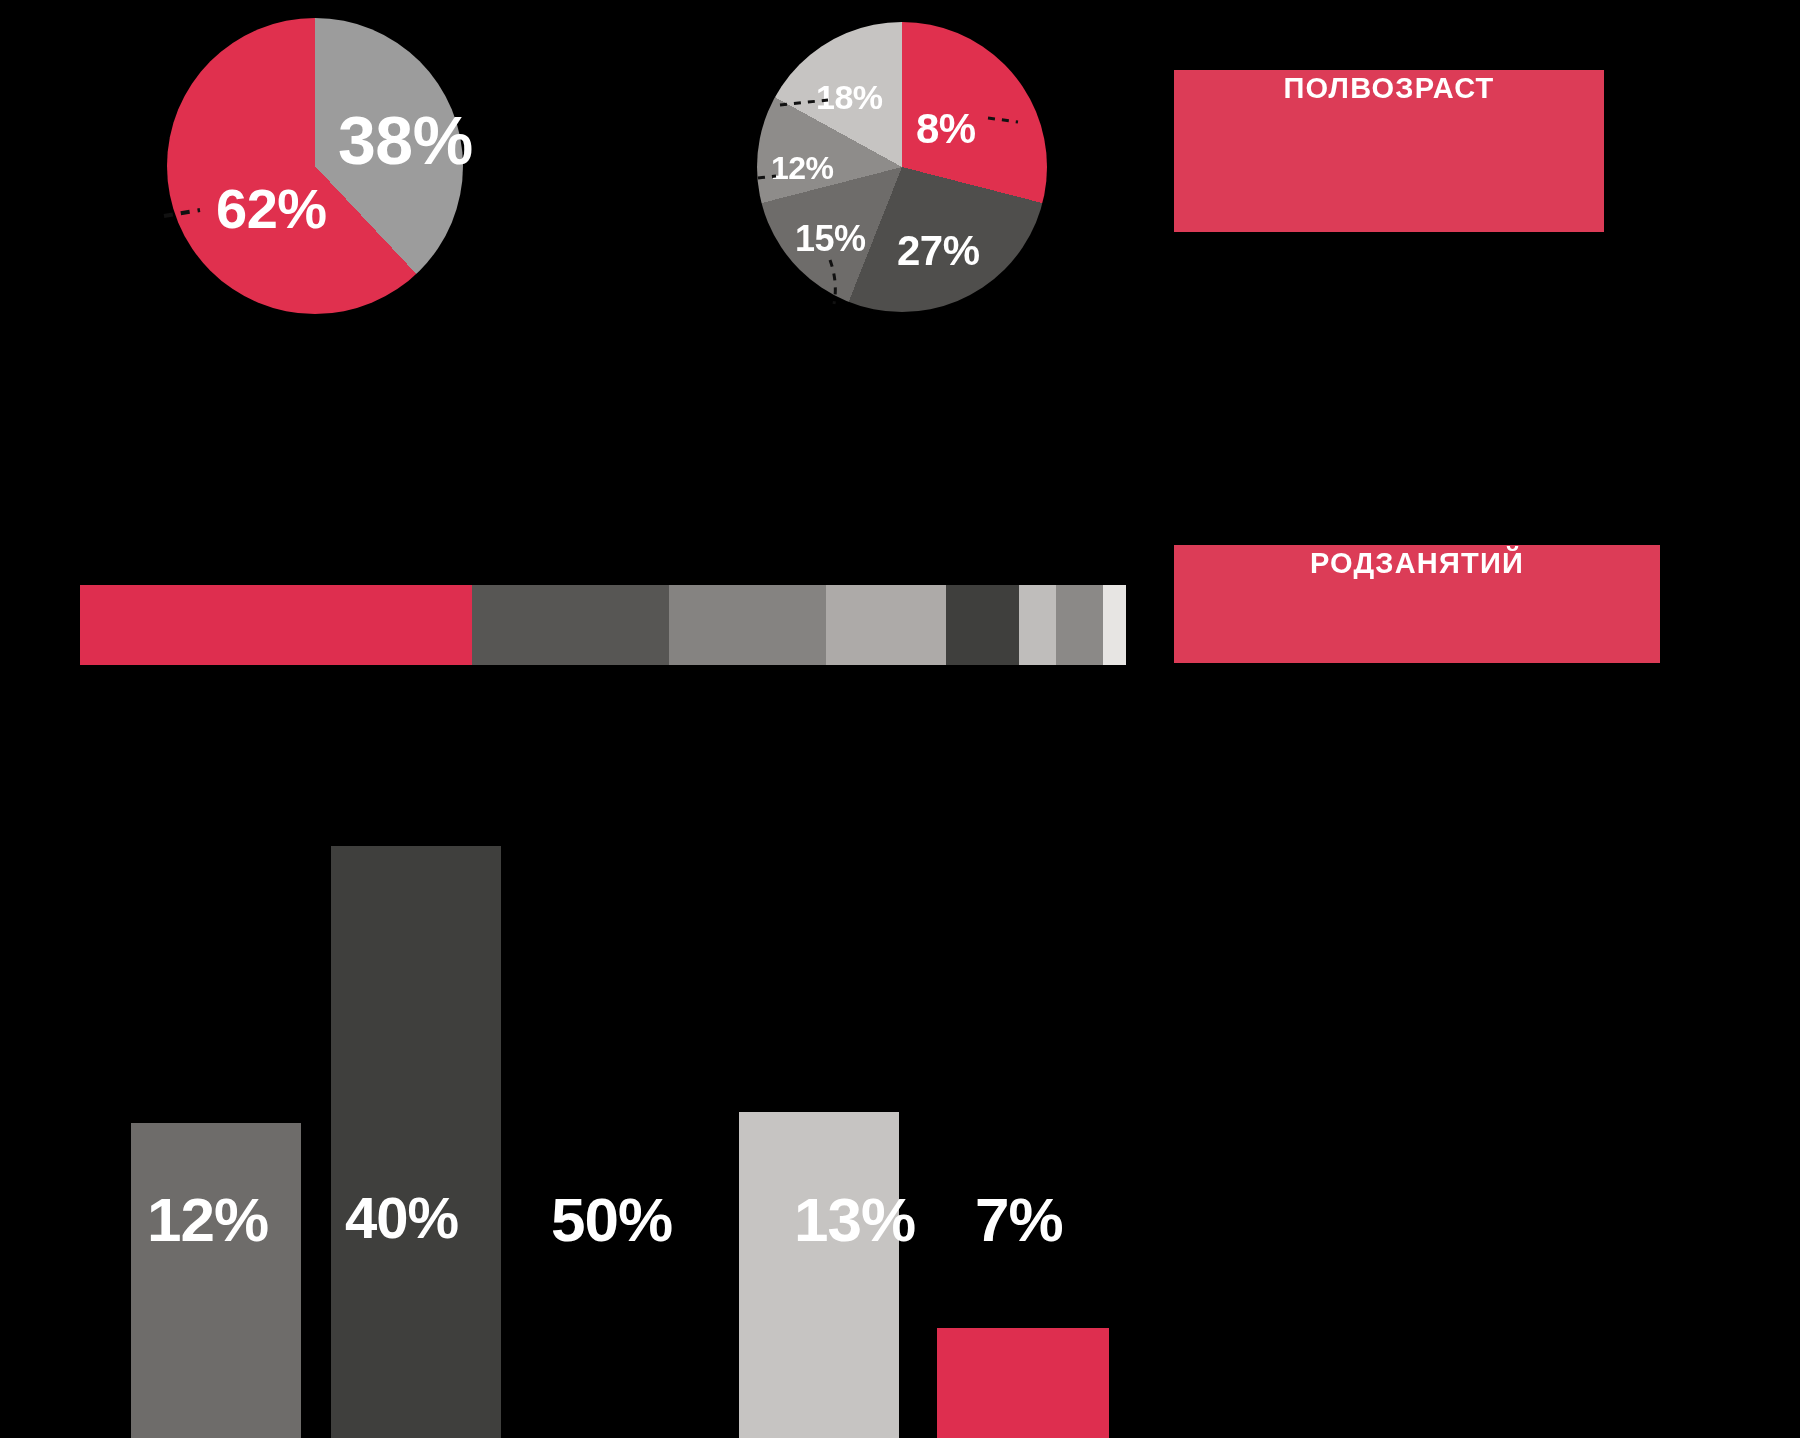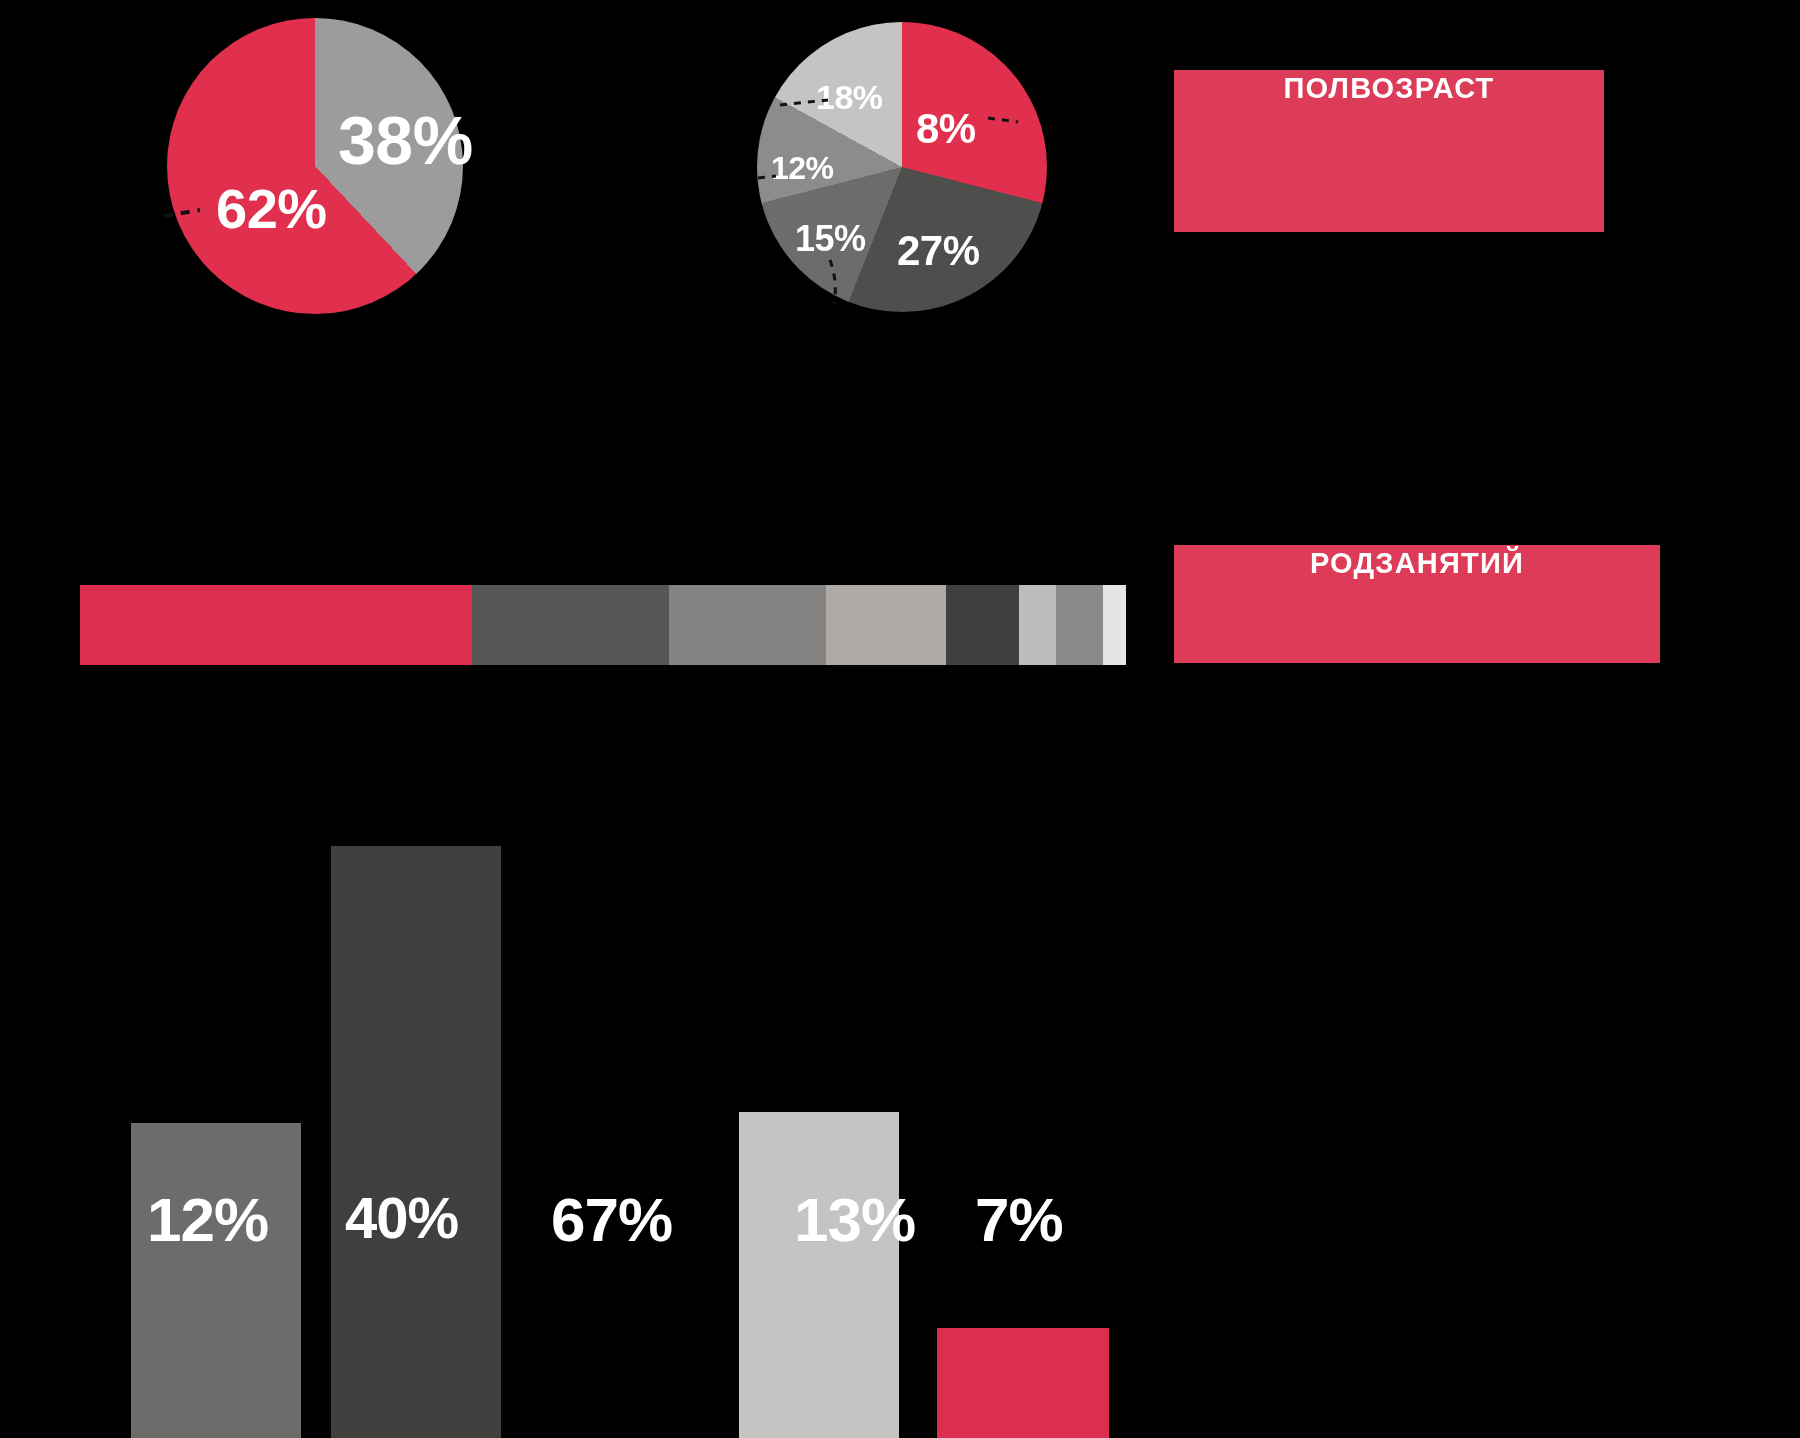--- a/index.html
+++ b/index.html
@@ -90,21 +90,21 @@
   </div>
 
   <div class="col" style="left:131px;bottom:0;width:170px;height:315px;background:#6E6C6A;"></div>
   <div class="col" style="left:331px;bottom:0;width:170px;height:592px;background:#3F3F3D;"></div>
   <div class="col" style="left:536px;bottom:0;width:170px;height:0px;background:#000000;"></div>
   <div class="col" style="left:739px;bottom:0;width:160px;height:326px;background:#C6C4C2;"></div>
   <div class="col" style="left:937px;bottom:0;width:172px;height:110px;background:#DE2E4F;"></div>
 
   <div class="col-label" style="left:147px;top:1184px;font-size:62px;">12%</div>
   <div class="col-label" style="left:345px;top:1184px;font-size:58px;">40%</div>
-  <div class="col-label" style="left:551px;top:1184px;font-size:62px;">67%</div>
+  <div class="col-label" style="left:551px;top:1184px;font-size:62px;">50%</div>
   <div class="col-label" style="left:754px;top:1184px;font-size:62px;margin-left:40px;">13%</div>
   <div class="col-label on-red" style="left:975px;top:1184px;font-size:62px;">7%</div>
 
   <div class="tag" style="left:1174px;top:70px;width:430px;height:162px;font-size:29px;">
     <span>ПОЛ</span>
     <span>ВОЗРАСТ</span>
   </div>
 
   <div class="tag" style="left:1174px;top:545px;width:486px;height:118px;font-size:29px;">
     <span>РОД</span>

